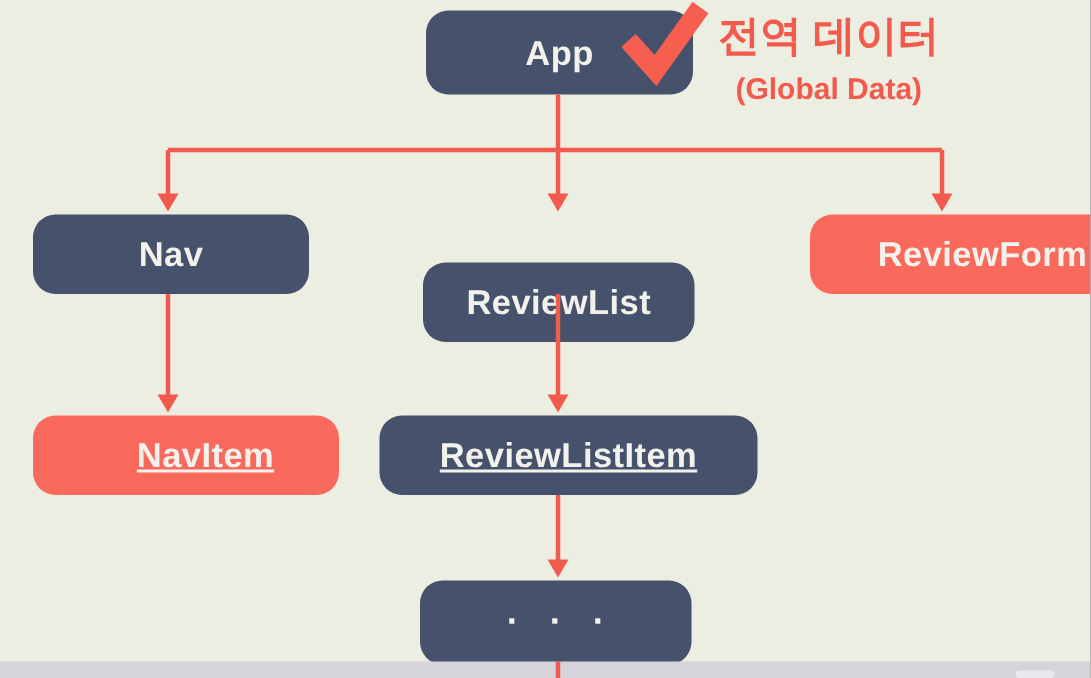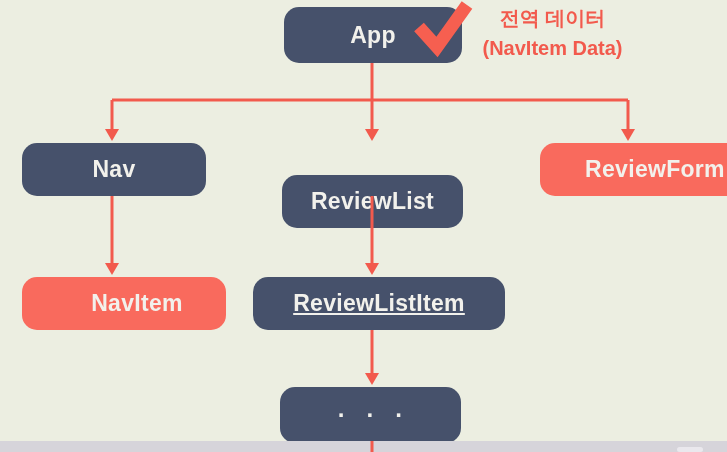--- a/index.html
+++ b/index.html
@@ -19,36 +19,36 @@
     letter-spacing:.3px;
     color:var(--c-node_text,#f2f1ec);
     z-index:1;
   }
   .node.dark{background:var(--c-node_dark,#46516b);text-align:center;}
   .node.coral{background:var(--c-node_coral,#f96a5d);padding-left:26px;}
   .node-app{left:284px;top:7px;width:178px;height:56px;}
   .node-nav{left:22px;top:143px;width:184px;height:53px;}
   .node-reviewlist{left:282px;top:143px;width:181px;height:53px;margin-top:32px;}
   .node-reviewform{left:540px;top:143px;width:178px;height:53px;}
-  .node-navitem{left:22px;top:277px;width:178px;height:53px;}
+  .node-navitem{left:22px;top:277px;width:178px;height:53px;text-decoration:underline;}
   .node-reviewlistitem{left:253px;top:277px;width:252px;height:53px;text-decoration:underline;}
   .node-more{left:280px;top:387px;width:181px;height:56px;font-size:24px;letter-spacing:7px;}
   .node-more span{padding-left:7px;}
   .edges{
     position:absolute;left:0;top:0;z-index:3;pointer-events:none;
   }
   .annotation{
     position:absolute;left:455px;top:3px;width:195px;
     text-align:center;
     color:var(--c-accent,#f25a4d);
     font-weight:700;
     z-index:2;
     line-height:1.5;
   }
-  .annotation .korean{font-size:20px;}
+  .annotation .korean{font-size:28px;}
   .annotation .english{font-size:20px;}
   .bottom-bar{
     position:absolute;left:0;top:441px;width:727px;height:11px;
     background:var(--c-bottom_bar,#d6d4da);
     z-index:2;
   }
   .bottom-bar-highlight{
     position:absolute;left:677px;top:6px;width:26px;height:5px;
     border-radius:3px;
     background:#eae8ed;
@@ -76,21 +76,21 @@
   </div>
   <div class="node dark node-reviewlistitem">
     <span>ReviewListItem</span>
   </div>
   <div class="node dark node-more">
     <span>· · ·</span>
   </div>
 
   <div class="annotation">
     <div class="korean">전역 데이터</div>
-    <div class="english">(NavItem Data)</div>
+    <div class="english">(Global Data)</div>
   </div>
 
   <div class="bottom-bar">
     <div class="bottom-bar-highlight"></div>
   </div>
 
   <svg class="edges" width="727" height="452" viewBox="0 0 727 452">
     <g stroke="#f25a4d" stroke-width="3" fill="none">
       <path d="M372 63 V100"></path>
       <path d="M112 100 H628"></path>

